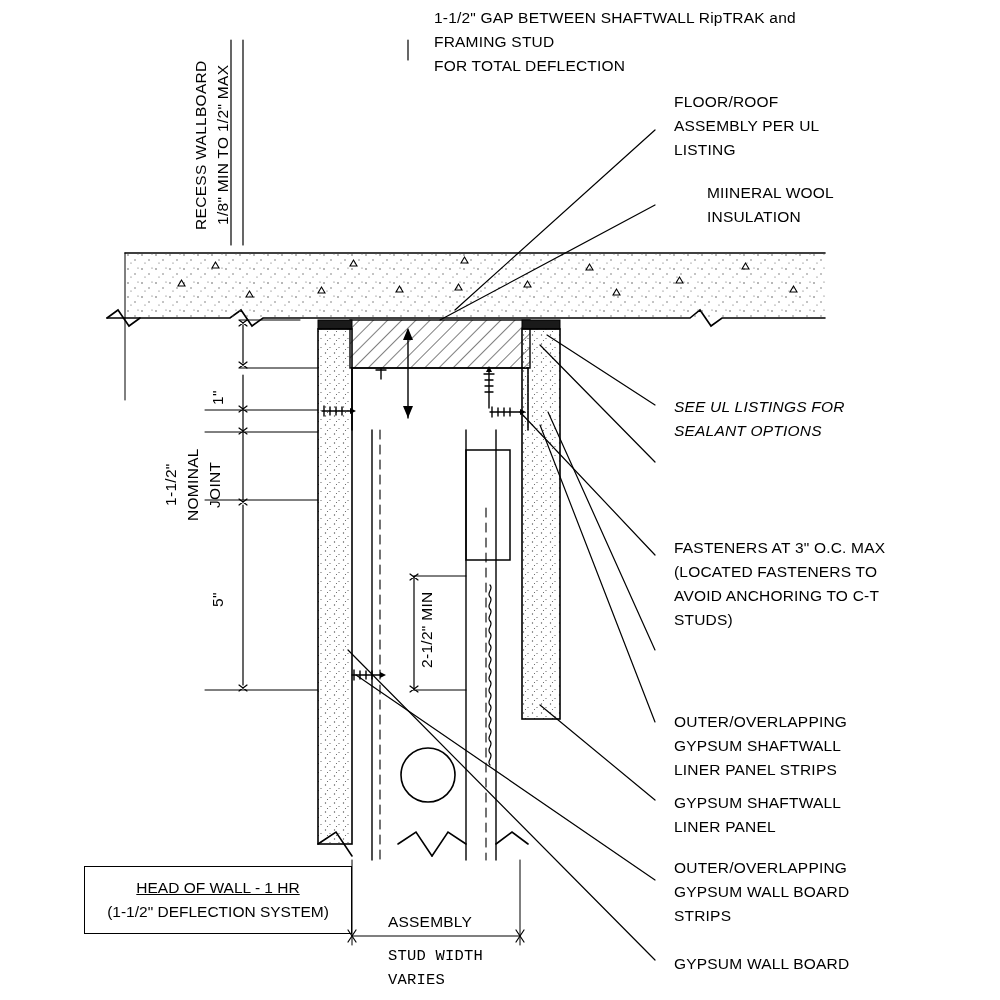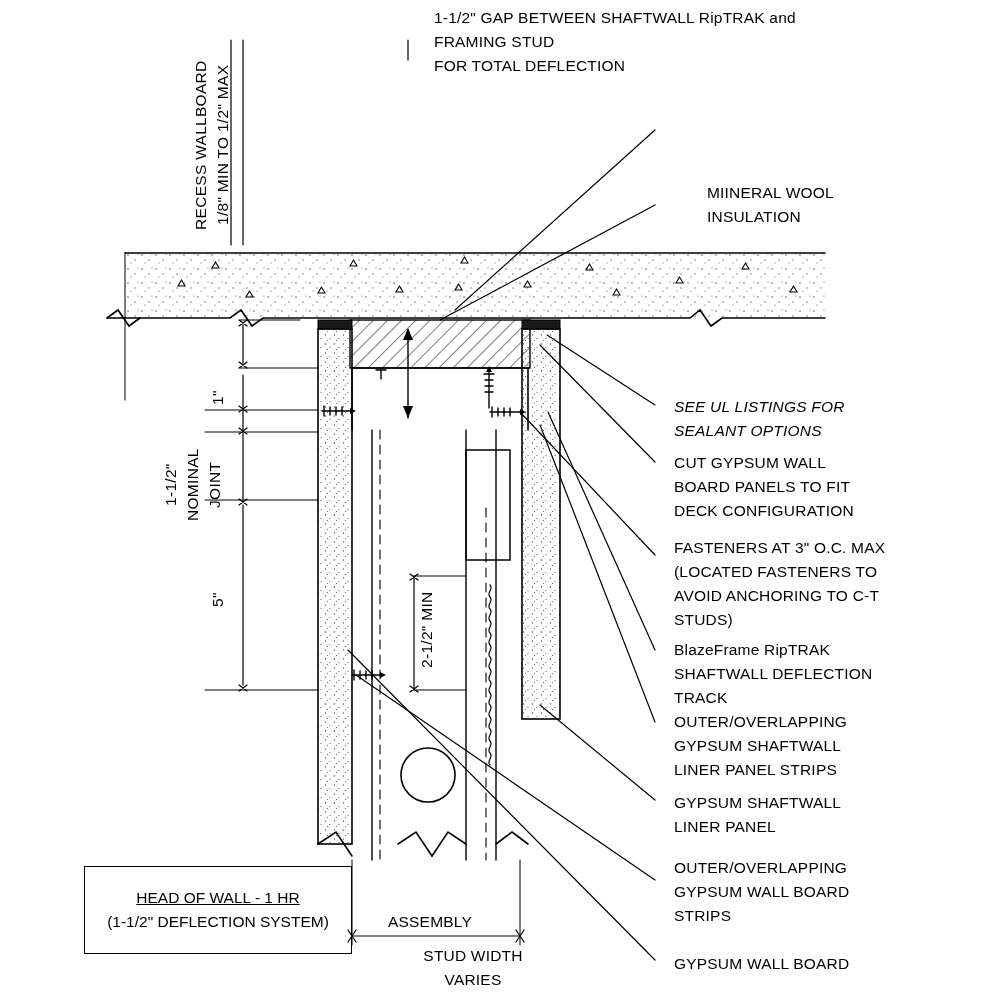--- a/index.html
+++ b/index.html
@@ -191,56 +191,53 @@
 JOINT</div>
 
   <div class="vlbl" style="left:207px; top:575px; height:50px;">5"</div>
 
   <div class="vlbl" style="left:416px; top:570px; height:120px;">2-1/2" MIN</div>
 
   <div class="lbl" style="left:434px; top:6px; width:430px;">1-1/2" GAP BETWEEN SHAFTWALL RipTRAK and
 FRAMING STUD
 FOR TOTAL DEFLECTION</div>
 
+  <div class="lbl" style="left:674px; top:90px; width:300px;">FLOOR/ROOF
+ASSEMBLY PER UL
+LISTING</div>
 
   <div class="lbl" style="left:674px; top:181px; width:300px;margin-left:33px;">MIINERAL WOOL
 INSULATION</div>
 
   <div class="lbl" style="left:674px; top:395px; width:310px;font-style:italic;">SEE UL LISTINGS FOR
 SEALANT OPTIONS</div>
 
-  <div class="lbl" style="left:674px; top:451px; width:320px;">CUT GYPSUM WALL
-BOARD PANELS TO FIT
-DECK CONFIGURATION</div>
 
   <div class="lbl" style="left:674px; top:536px; width:322px;">FASTENERS AT 3" O.C. MAX
 (LOCATED FASTENERS TO
 AVOID ANCHORING TO C-T
 STUDS)</div>
 
-  <div class="lbl" style="left:674px; top:638px; width:320px;">BlazeFrame RipTRAK
-SHAFTWALL DEFLECTION
-TRACK</div>
 
   <div class="lbl" style="left:674px; top:710px; width:320px;">OUTER/OVERLAPPING
 GYPSUM SHAFTWALL
 LINER PANEL STRIPS</div>
 
   <div class="lbl" style="left:674px; top:791px; width:320px;">GYPSUM SHAFTWALL
 LINER PANEL</div>
 
   <div class="lbl" style="left:674px; top:856px; width:320px;">OUTER/OVERLAPPING
 GYPSUM WALL BOARD
 STRIPS</div>
 
   <div class="lbl" style="left:674px; top:952px; width:320px;">GYPSUM WALL BOARD</div>
 
   <div class="lbl" style="left:388px; top:910px; width:170px;">ASSEMBLY</div>
 
-  <div class="lbl" style="left:388px; top:944px; width:170px; text-align:center;">STUD WIDTH
+  <div class="lbl" style="left:388px; top:944px; width:170px; font-family:Liberation Mono, monospace;">STUD WIDTH
 VARIES</div>
 
-  <div class="titlebox" style="left:84px; top:866px; width:268px; height:88px;">
+  <div class="titlebox" style="left:84px; top:866px; width:268px; height:68px;">
     <div class="l1">HEAD OF WALL - 1 HR</div>
     <div>(1-1/2" DEFLECTION SYSTEM)</div>
   </div>
 
 </div>
 
 </body></html>

